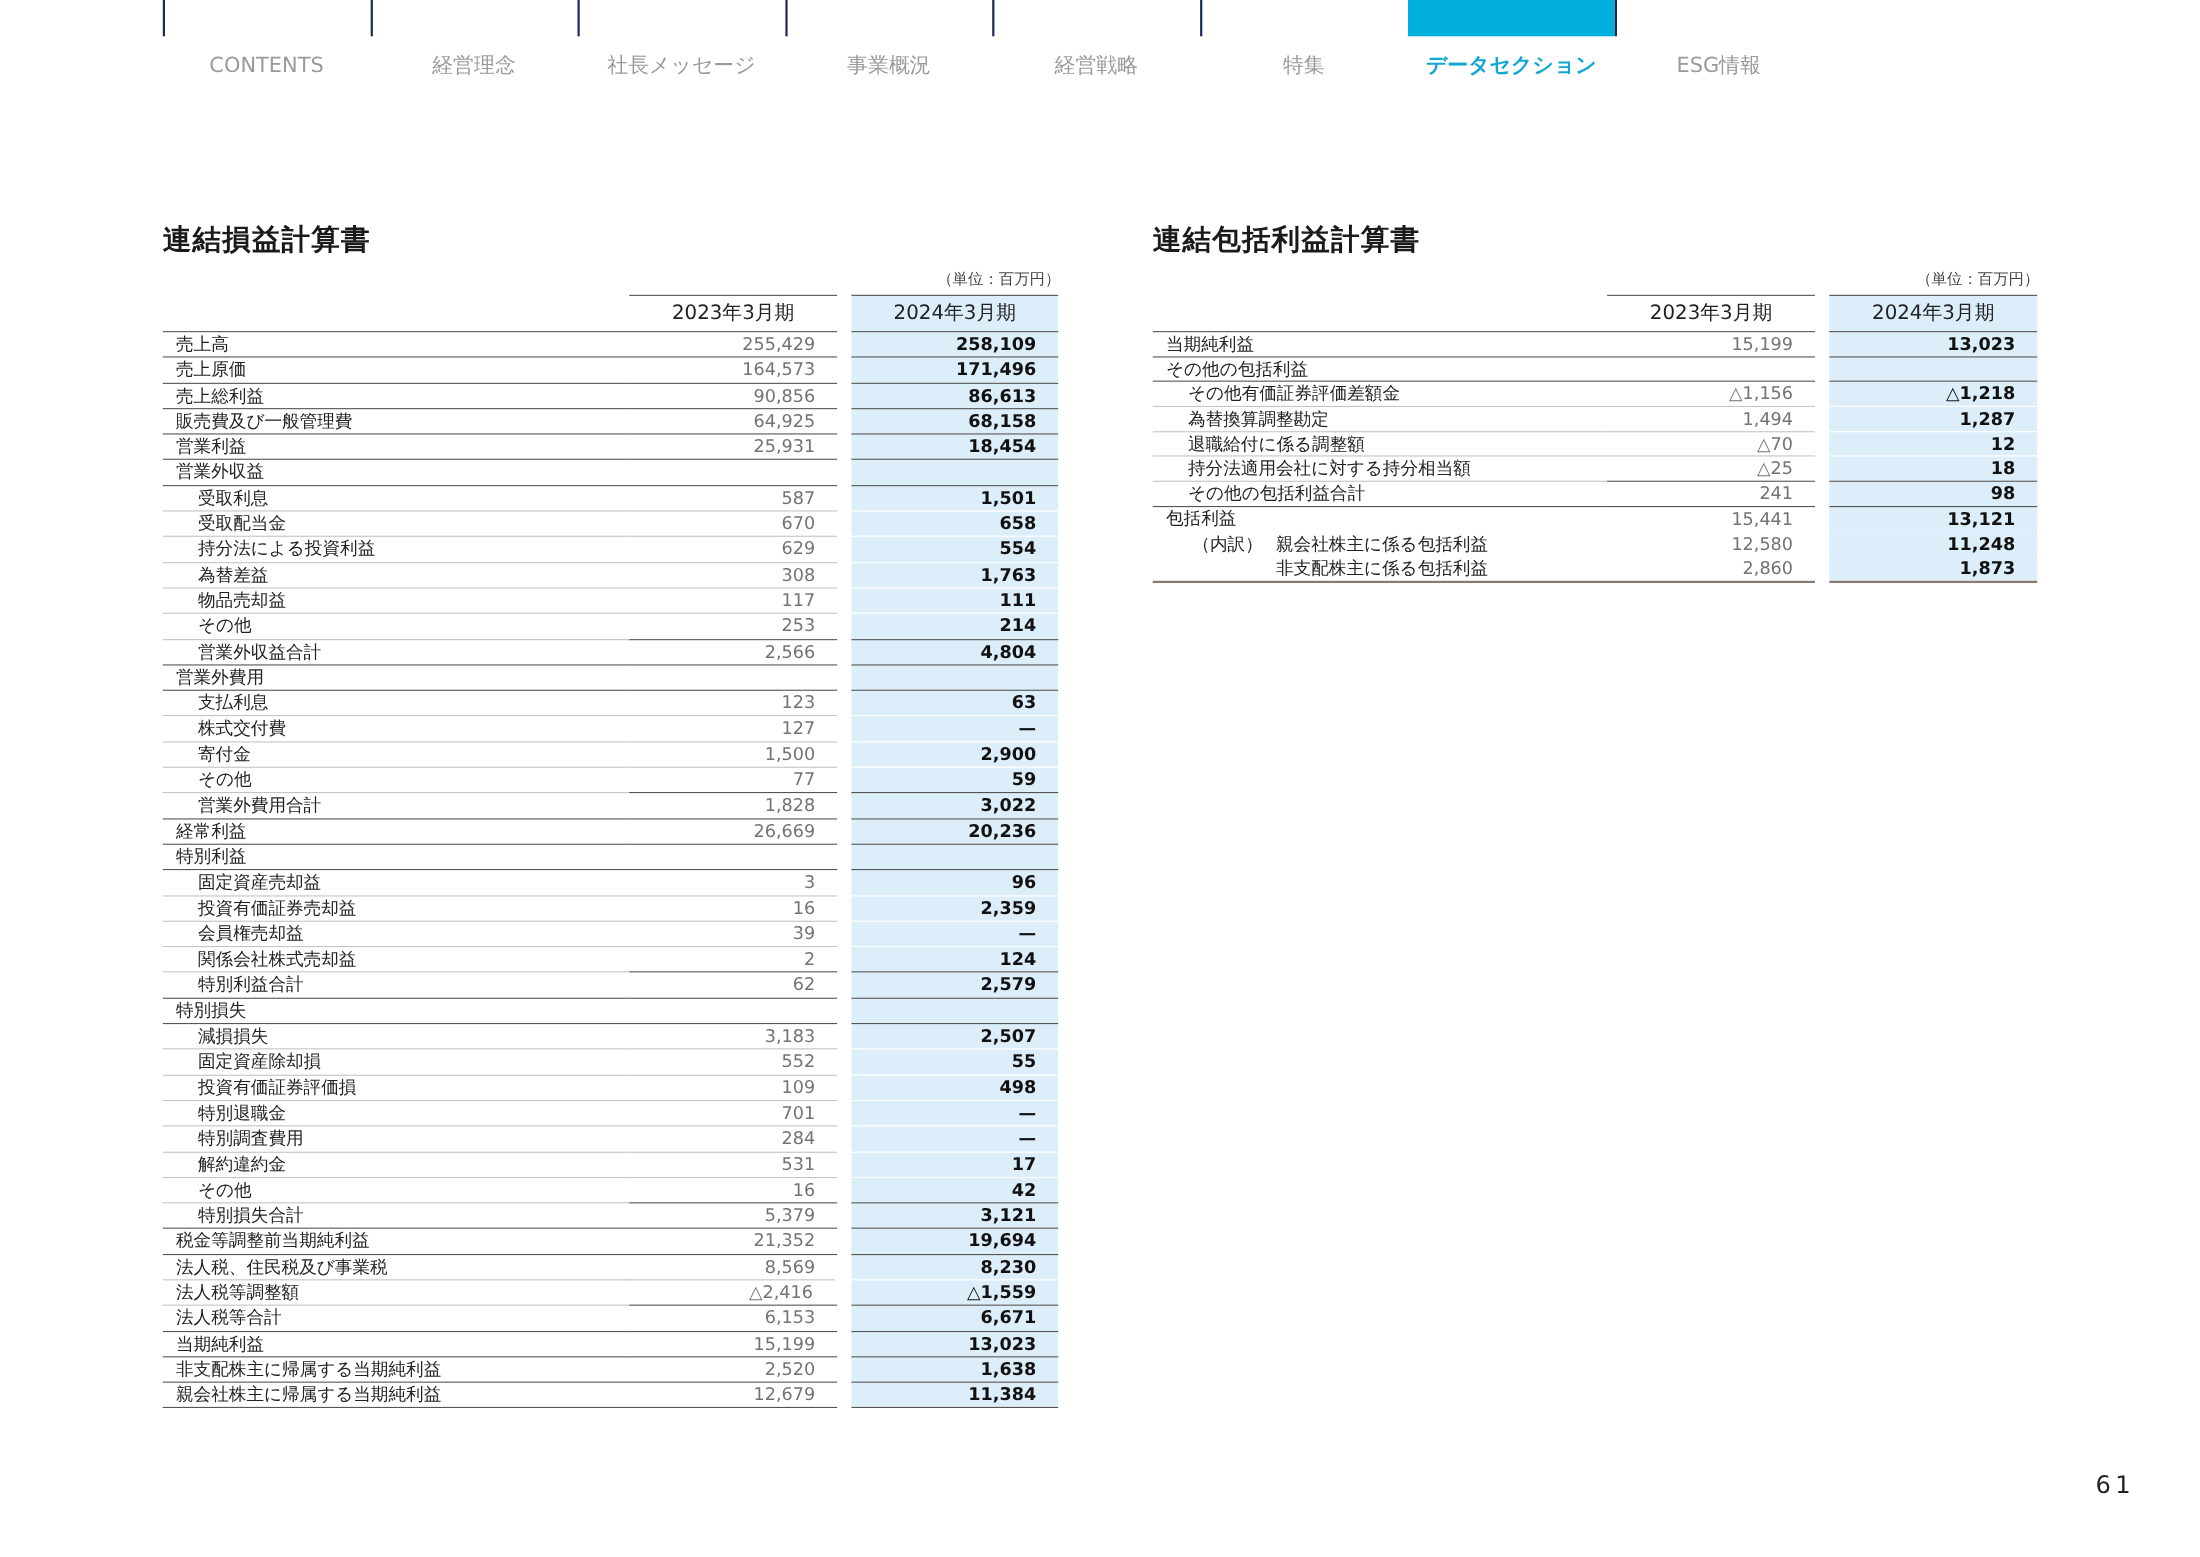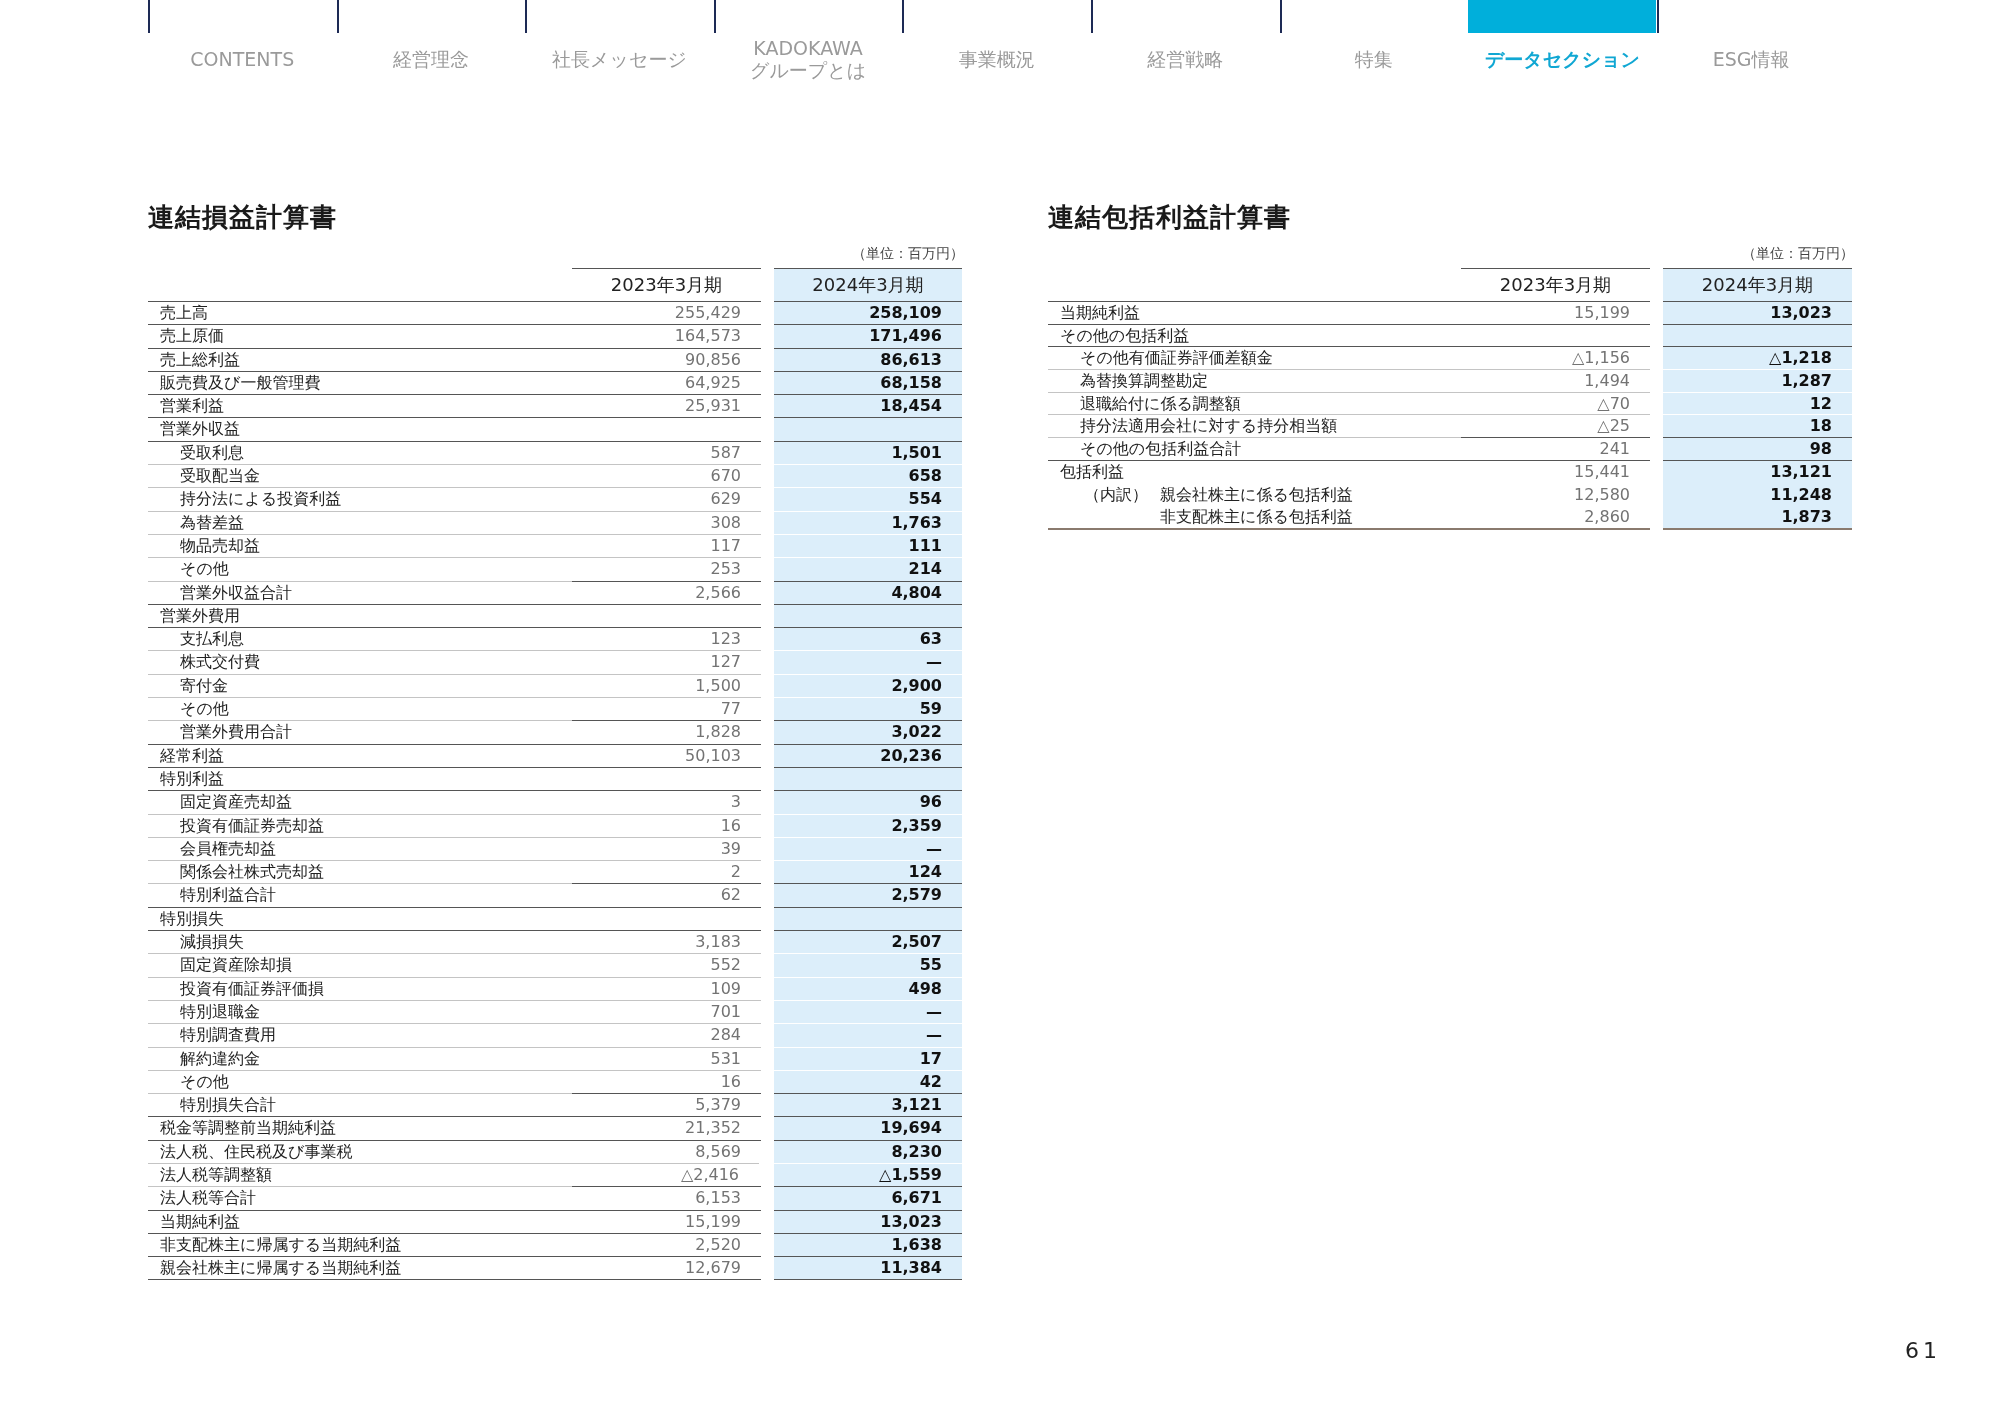--- a/index.html
+++ b/index.html
@@ -62,25 +62,20 @@
     <div class="nav-tab">
       <div class="bar"></div>
       <div class="label">経営理念</div>
     </div>
     <div class="nav-tab">
       <div class="bar"></div>
       <div class="label">社長メッセージ</div>
     </div>
     <div class="nav-tab">
       <div class="bar"></div>
-      <div class="label two">KADOKAWA
-グループとは</div>
-    </div>
-    <div class="nav-tab">
-      <div class="bar"></div>
       <div class="label">事業概況</div>
     </div>
     <div class="nav-tab">
       <div class="bar"></div>
       <div class="label">経営戦略</div>
     </div>
     <div class="nav-tab">
       <div class="bar"></div>
       <div class="label">特集</div>
     </div>
@@ -308,21 +303,21 @@
       </div>
       <div class="c24" style="left: 626px; width: 188px;">
         <span class="v24">3,022</span>
       </div>
     </div>
     <div class="row major" style="height: 23.3px;">
       <div class="lbl-area" style="width: 424px;">
         <span class="lbl" style="left: 12px;">経常利益</span>
       </div>
       <div class="c23" style="left: 424px; width: 189px;">
-        <span class="v23">50,103</span>
+        <span class="v23">26,669</span>
       </div>
       <div class="c24" style="left: 626px; width: 188px;">
         <span class="v24">20,236</span>
       </div>
     </div>
     <div class="row major" style="height: 23.3px;">
       <div class="lbl-area" style="width: 424px;">
         <span class="lbl" style="left: 12px;">特別利益</span>
       </div>
       <div class="c23" style="left: 424px; width: 189px;">

